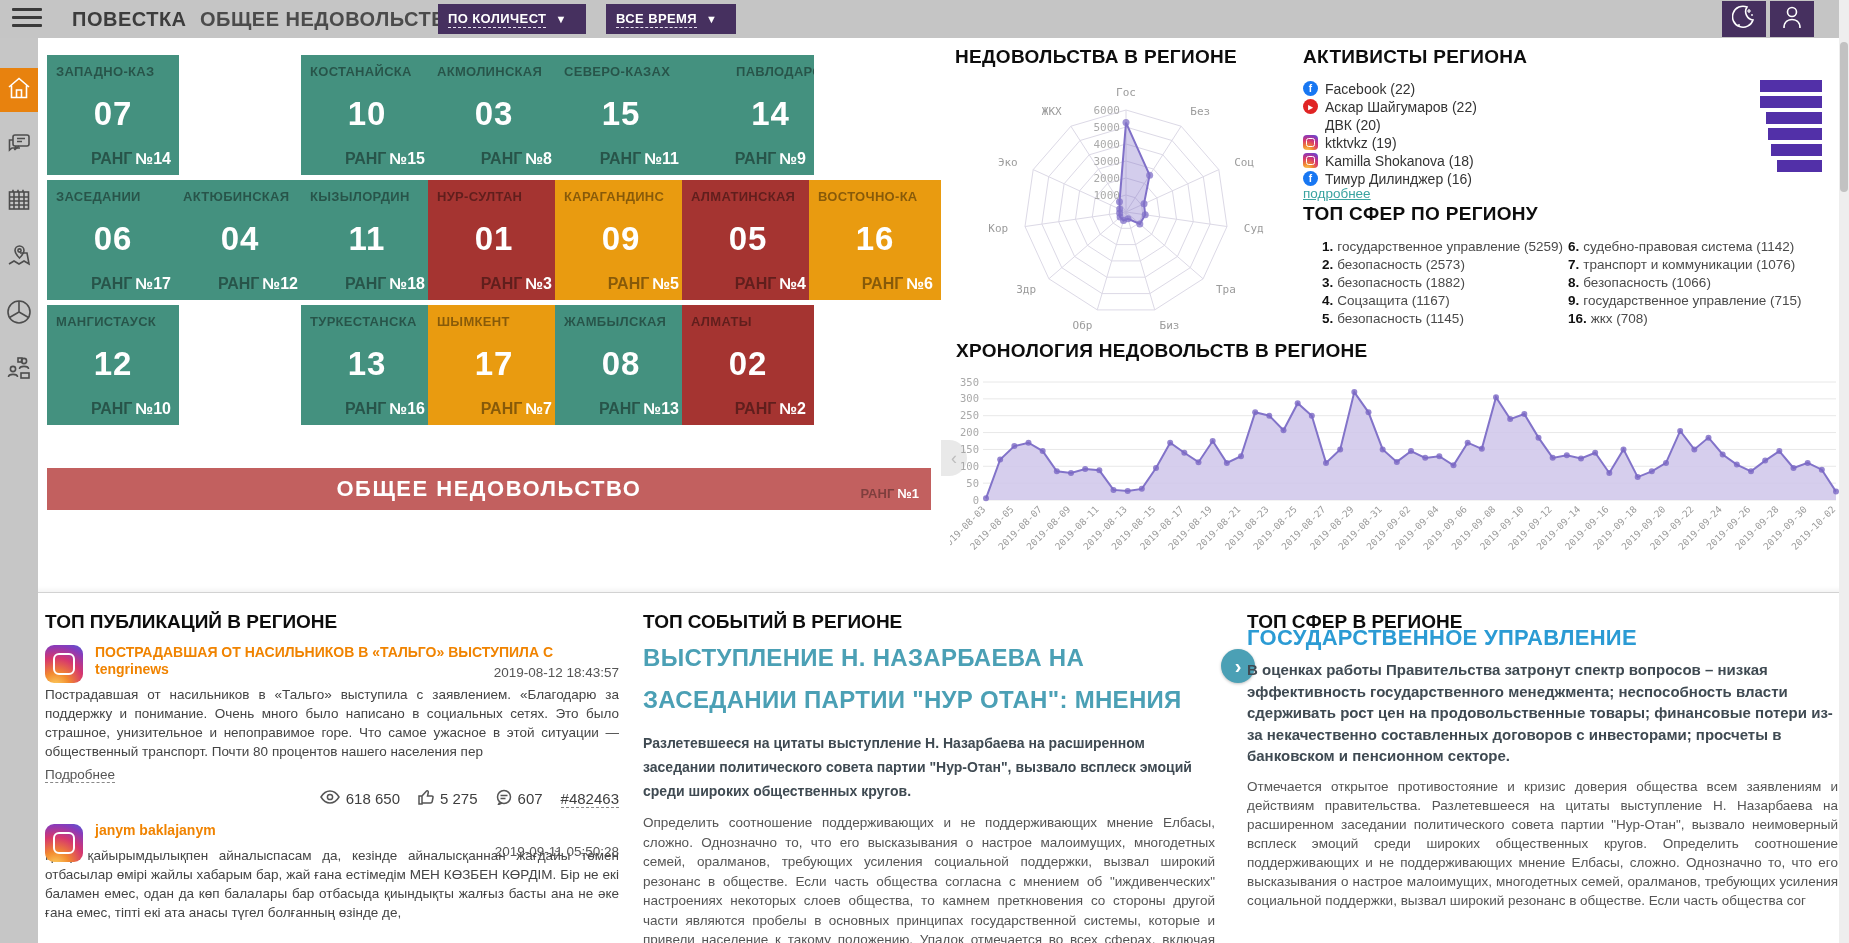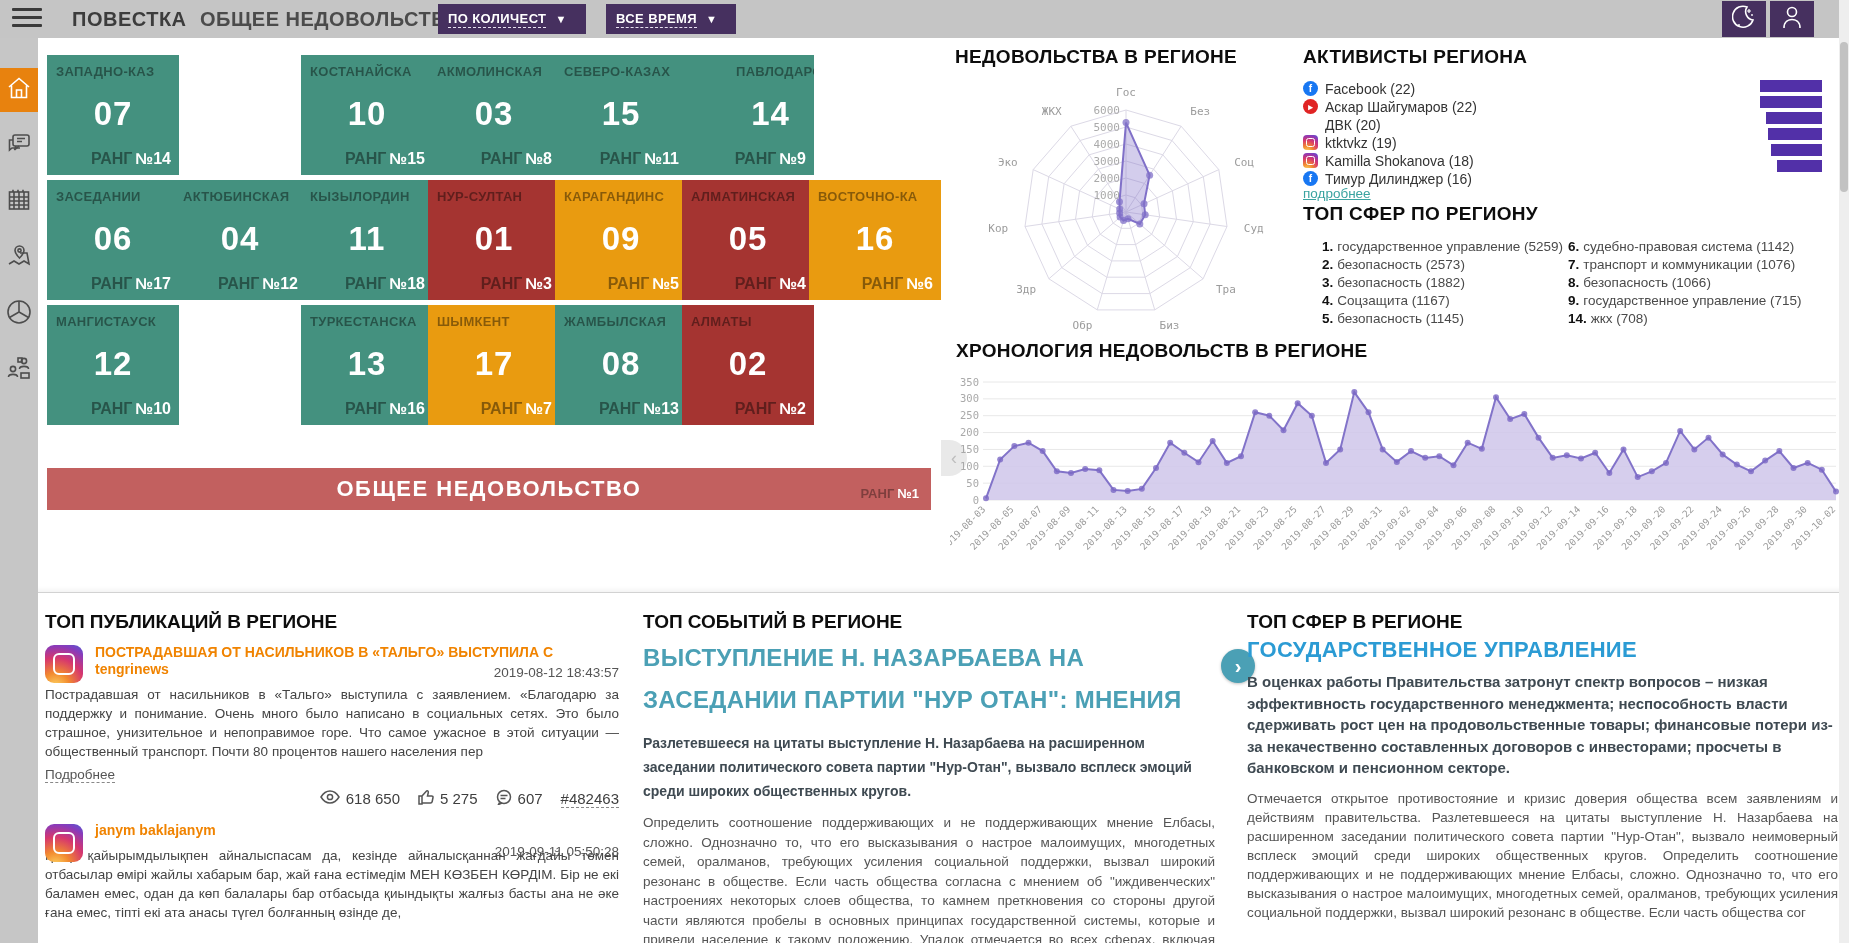--- a/index.html
+++ b/index.html
@@ -102,21 +102,21 @@
 
   .evcol { position:absolute; left:643px; top:44px; width:572px; }
   .evtitle { font-size:24px; font-weight:800; color:#4ba0b5; line-height:42px; letter-spacing:.3px; cursor:pointer; }
   .evsub { margin-top:10px; font-size:14px; font-weight:bold; color:#3f4a52; line-height:24px; }
   .evbody { margin-top:10px; font-size:13.5px; color:#555; line-height:19.5px; text-align:justify;
     height:136px; overflow:hidden; }
   .next-btn { position:absolute; left:1221px; top:56px; width:34px; height:34px; border-radius:50%;
     background:#4ba0b5; color:#fff; display:flex; align-items:center; justify-content:center;
     font-size:20px; font-weight:bold; cursor:pointer; box-shadow:0 1px 3px rgba(0,0,0,.25); }
 
-  .spcol { position:absolute; left:1247px; top:44px; width:591px; }
+  .spcol { position:absolute; left:1247px; top:32px; width:591px; }
   .sptitle { font-size:22px; font-weight:800; color:#2b9bd4; letter-spacing:.3px; cursor:pointer; }
   .spsub { margin-top:8px; font-size:15px; font-weight:bold; color:#3f4a52; line-height:21.5px; }
   .spbody { margin-top:10px; font-size:13.5px; color:#555; line-height:19px; text-align:justify;
     height:132px; overflow:hidden; }
 
   
   .scrollbar { position:absolute; right:0; top:0; width:10px; height:943px; background:#eeeeee; z-index:9; }
   .scroll-thumb { position:absolute; right:1px; top:42px; width:8px; height:150px; background:#c2c2c2; border-radius:4px; cursor:pointer; }
 
   svg text { font-family:"DejaVu Sans Mono", monospace; }
@@ -400,21 +400,21 @@
       <div><b>2.</b>безопасность (2573)</div>
       <div><b>3.</b>безопасность (1882)</div>
       <div><b>4.</b>Соцзащита (1167)</div>
       <div><b>5.</b>безопасность (1145)</div>
     </div>
   <div class="sph-col" id="sphB">
       <div><b>6.</b>судебно-правовая система (1142)</div>
       <div><b>7.</b>транспорт и коммуникации (1076)</div>
       <div><b>8.</b>безопасность (1066)</div>
       <div><b>9.</b>государственное управление (715)</div>
-      <div><b>14.</b>жкх (708)</div>
+      <div><b>16.</b>жкх (708)</div>
     </div>
 
   <div class="sec-h" style="left:956px; top:340px;">ХРОНОЛОГИЯ НЕДОВОЛЬСТВ В РЕГИОНЕ</div>
   <div class="tl-prev">‹</div>
   <div class="tl-wrap">
     <svg id="timeline" width="896" height="205">
         <line x1="33" y1="128" x2="886" y2="128" stroke="#e8e8e8" stroke-width="1"></line>
         <text x="29" y="131.5" font-size="10.5" fill="#a9a9a9" text-anchor="end">0</text>
         <line x1="33" y1="111.14285714285714" x2="886" y2="111.14285714285714" stroke="#e8e8e8" stroke-width="1"></line>
         <text x="29" y="114.64285714285714" font-size="10.5" fill="#a9a9a9" text-anchor="end">50</text>

